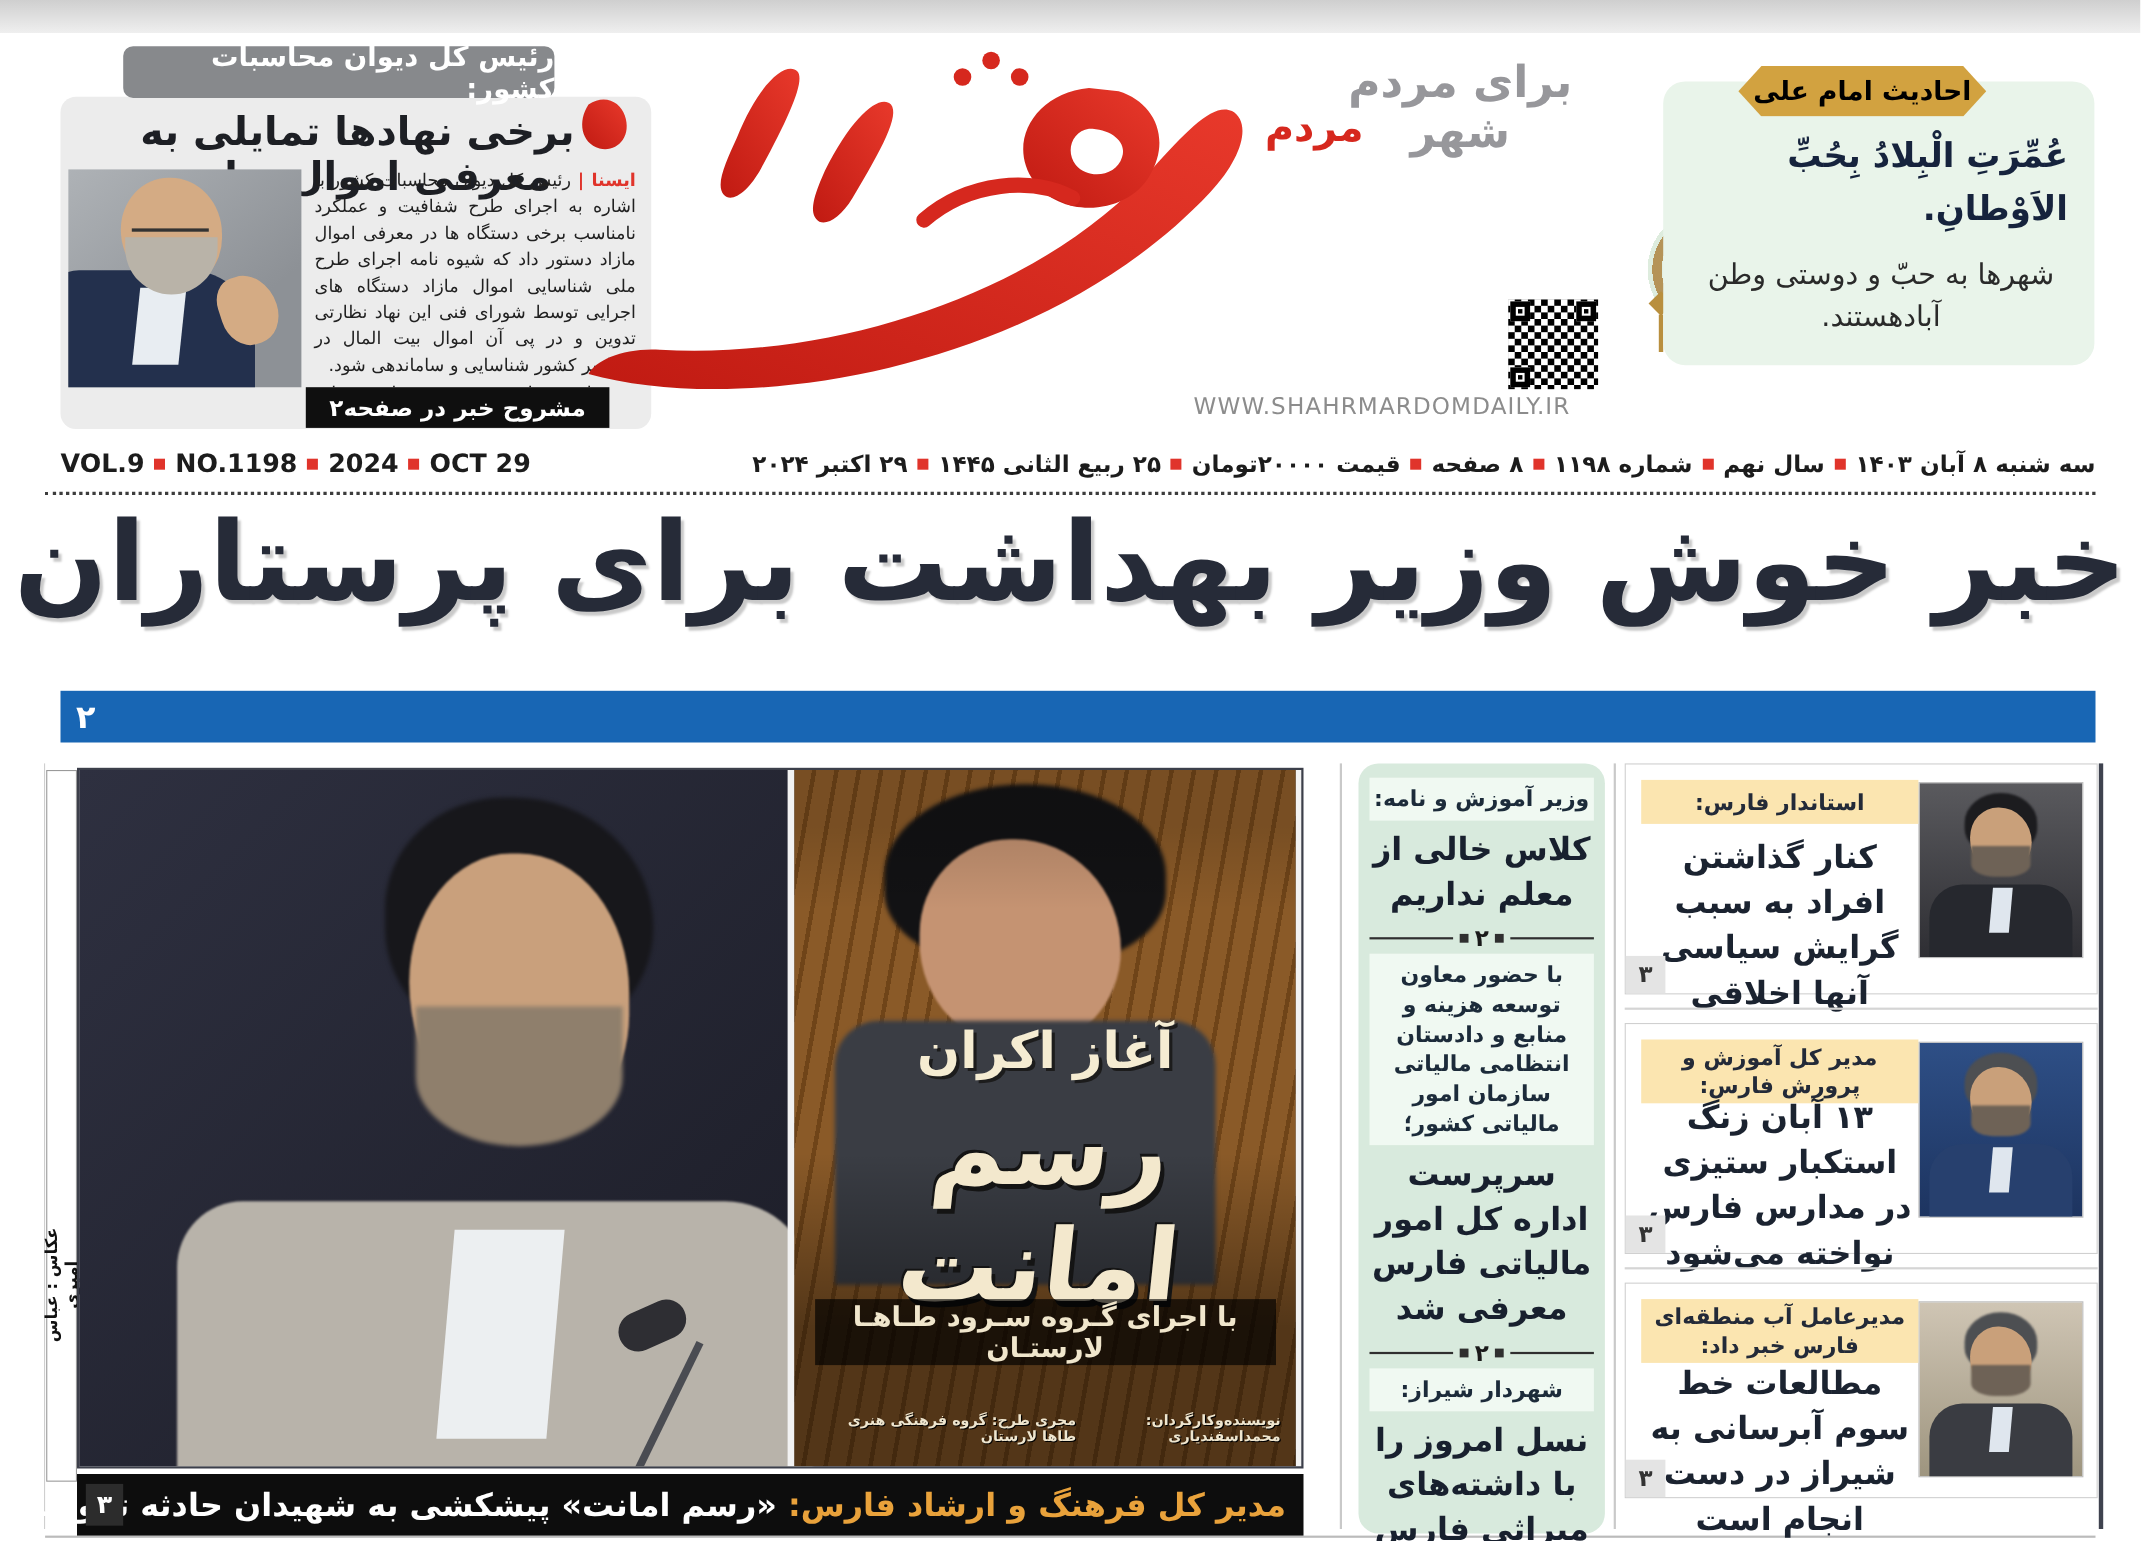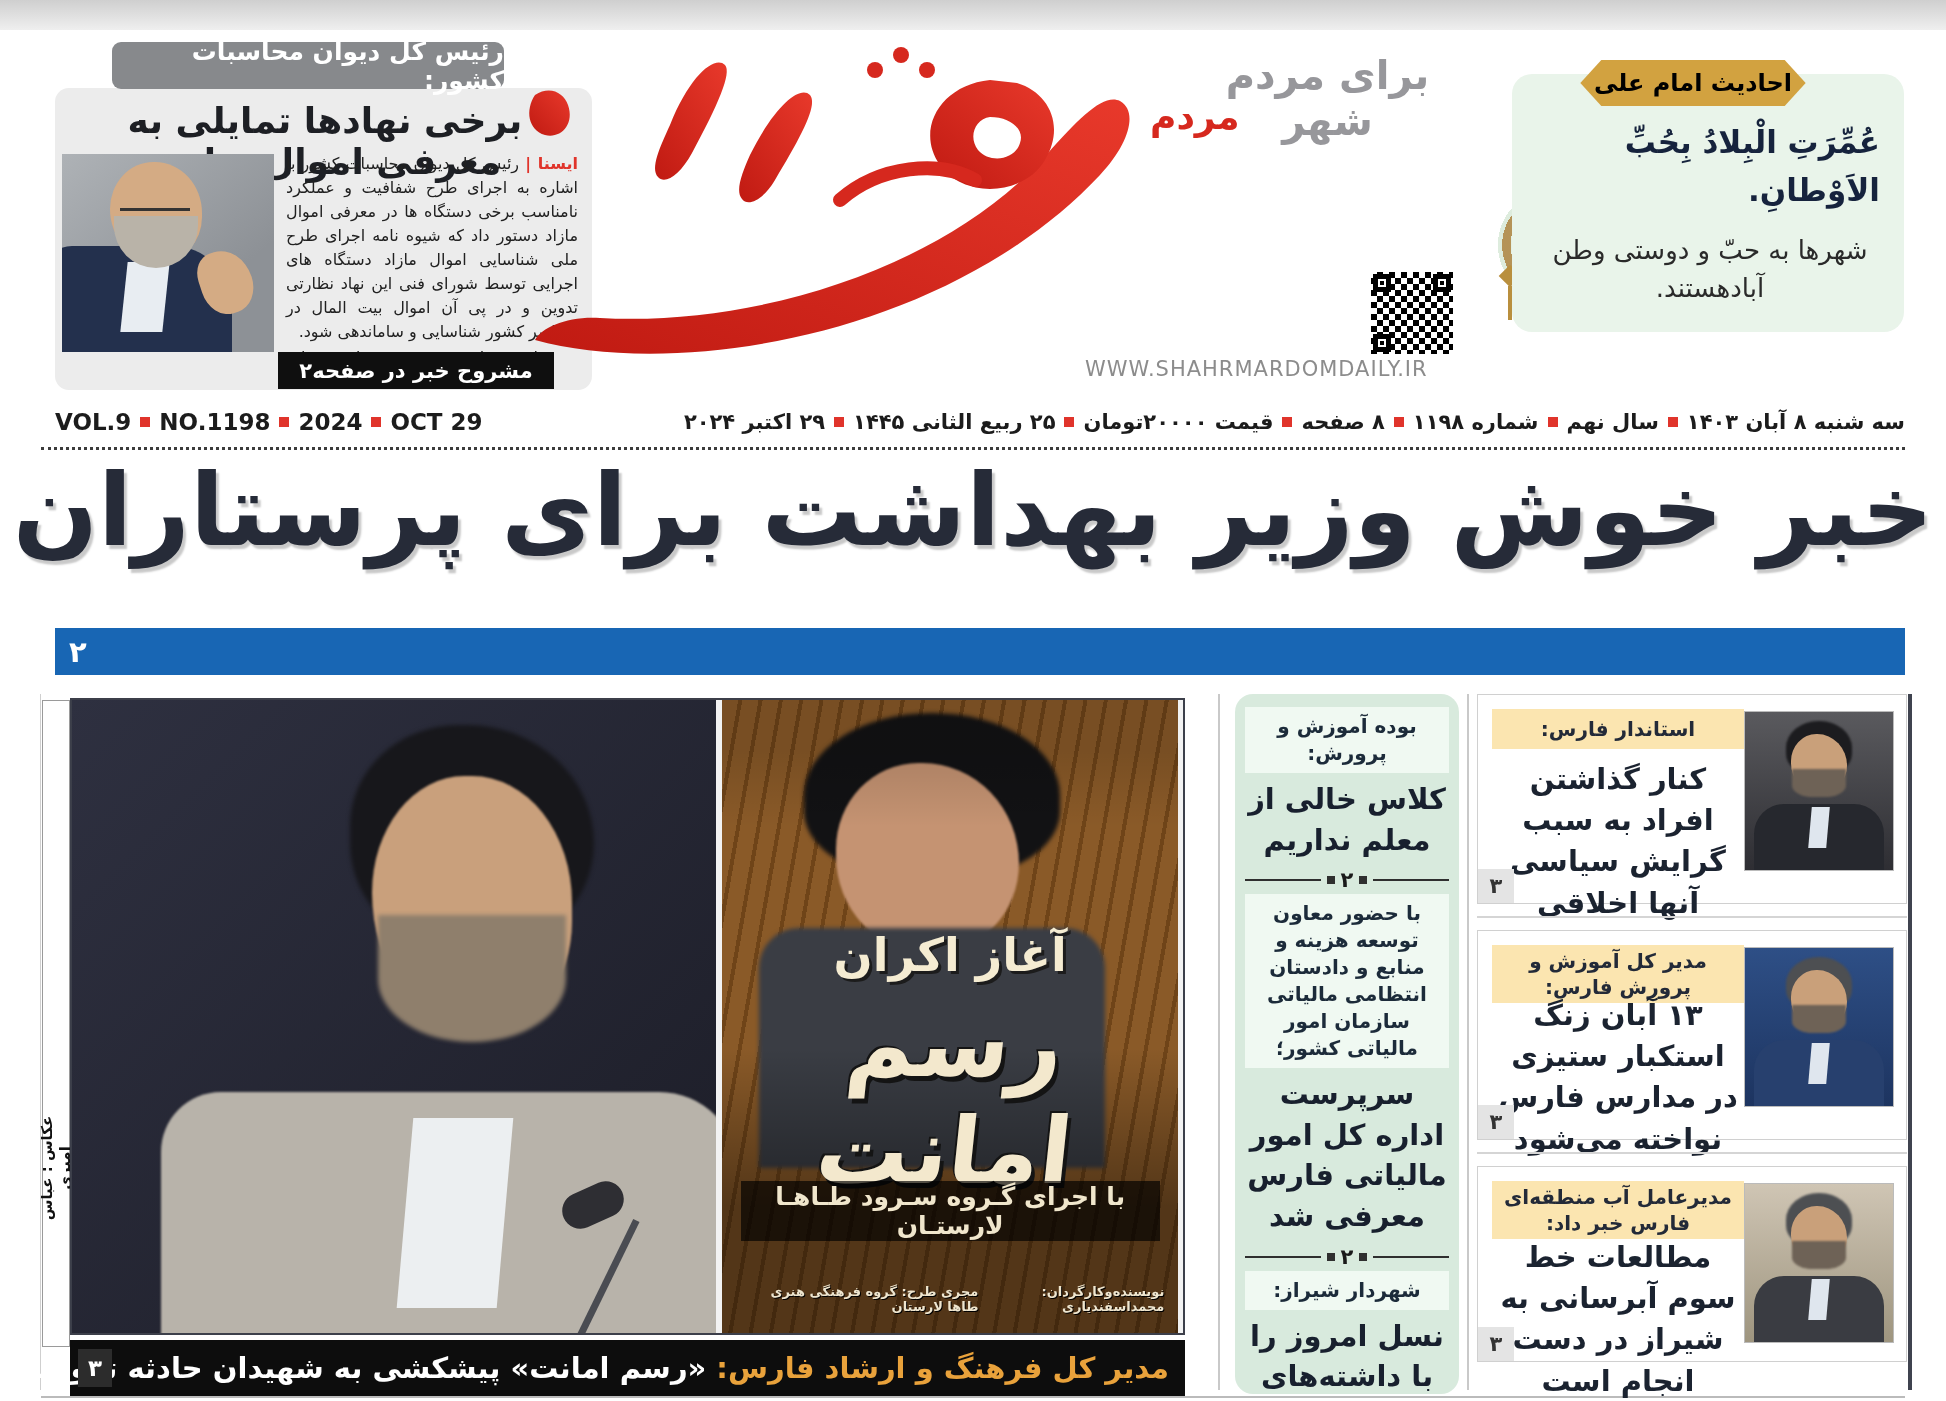--- a/index.html
+++ b/index.html
@@ -287,21 +287,21 @@
       </div>
     </div>
   </div>
   <div class="abs caption">
     <span class="cap-kicker">مدیر کل فرهنگ و ارشاد فارس:</span>
     <span class="cap-text">«رسم امانت» پیشکشی به شهیدان حادثه تروریستی شاهچراغ(ع)</span>
     <span class="cap-badge">۳</span>
   </div>
 
   <div class="abs gcol">
-    <div class="g-kicker">بوده آموزش و پرورش:</div>
+    <div class="g-kicker">وزیر آموزش و نامه:</div>
     <div class="g-head">کلاس خالی از معلم نداریم</div>
     <div class="g-div">
       <span class="ln"></span>
         <span class="dsq"></span>
       <span class="num">۲</span>
       <span class="dsq"></span>
         <span class="ln"></span>
     </div>
     <div class="g-kicker">با حضور معاون توسعه هزینه و منابع و دادستان انتظامی مالیاتی سازمان امور مالیاتی کشور؛</div>
     <div class="g-head">سرپرست اداره کل امور مالیاتی فارس معرفی شد</div>

